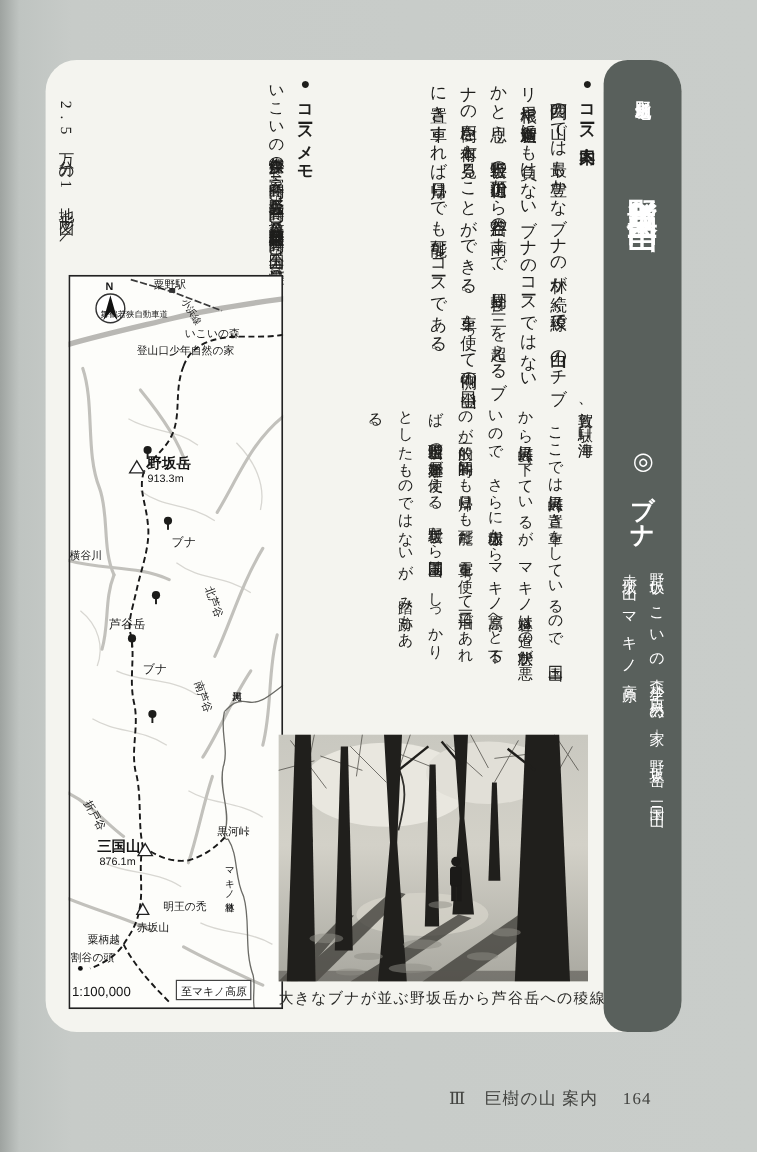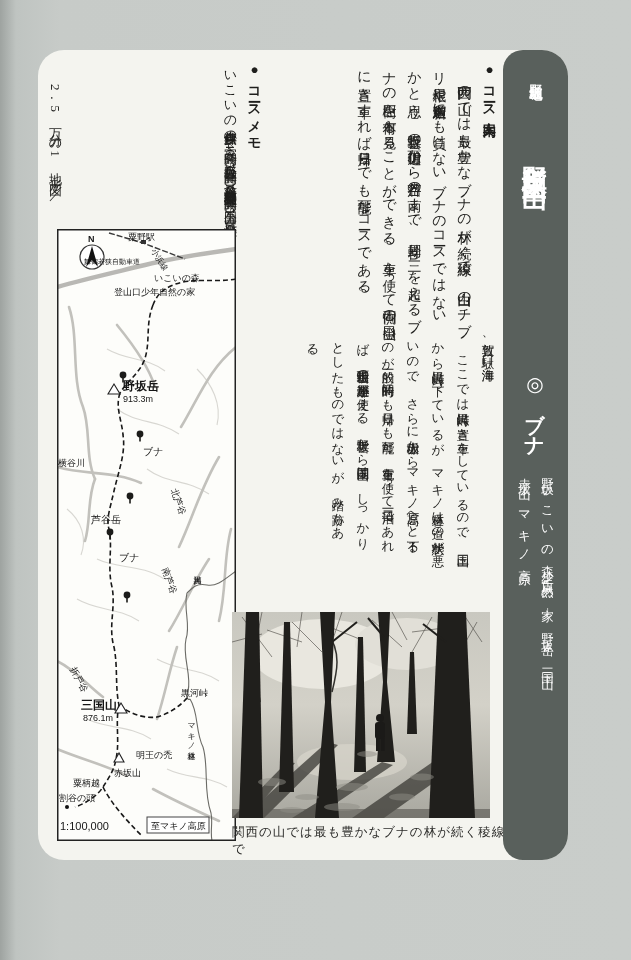--- a/index.html
+++ b/index.html
@@ -273,26 +273,30 @@
             <ellipse cx="75" cy="185" rx="12" ry="3"></ellipse>
           <ellipse cx="120" cy="175" rx="16" ry="4"></ellipse>
             <ellipse cx="170" cy="185" rx="13" ry="3.5"></ellipse>
           <ellipse cx="110" cy="195" rx="18" ry="4"></ellipse>
             <ellipse cx="60" cy="198" rx="12" ry="3"></ellipse>
           <ellipse cx="190" cy="165" rx="12" ry="3.5"></ellipse>
             <ellipse cx="135" cy="142" rx="10" ry="3"></ellipse>
         </g>
       </svg>
     </figure>
-    <figcaption class="caption">関西の山では最も豊かなブナの林が続く稜線で</figcaption>
+    <figcaption class="caption">大きなブナが並ぶ野坂岳から芦谷岳への稜線</figcaption>
 
     <aside class="titlebar" style="background: rgb(89, 96, 92);">
       <div class="bar-region vtext">野坂山地</div>
       <h1 class="bar-title vtext">野坂岳〜三国山</h1>
       <div class="bar-sub vtext">◎ブナ</div>
       <div class="bar-route">
         <div class="route-line">野坂いこいの森少年自然の家↓野坂岳↓三国山↓</div>
         <div class="route-line">赤坂山↓マキノ高原</div>
       </div>
     </aside>
   </div>
 
+  <footer class="footer">
+    <span>Ⅲ　巨樹の山 案内</span>
+    <span class="pagenum">164</span>
+  </footer>
 </div>
 
 </body></html>

